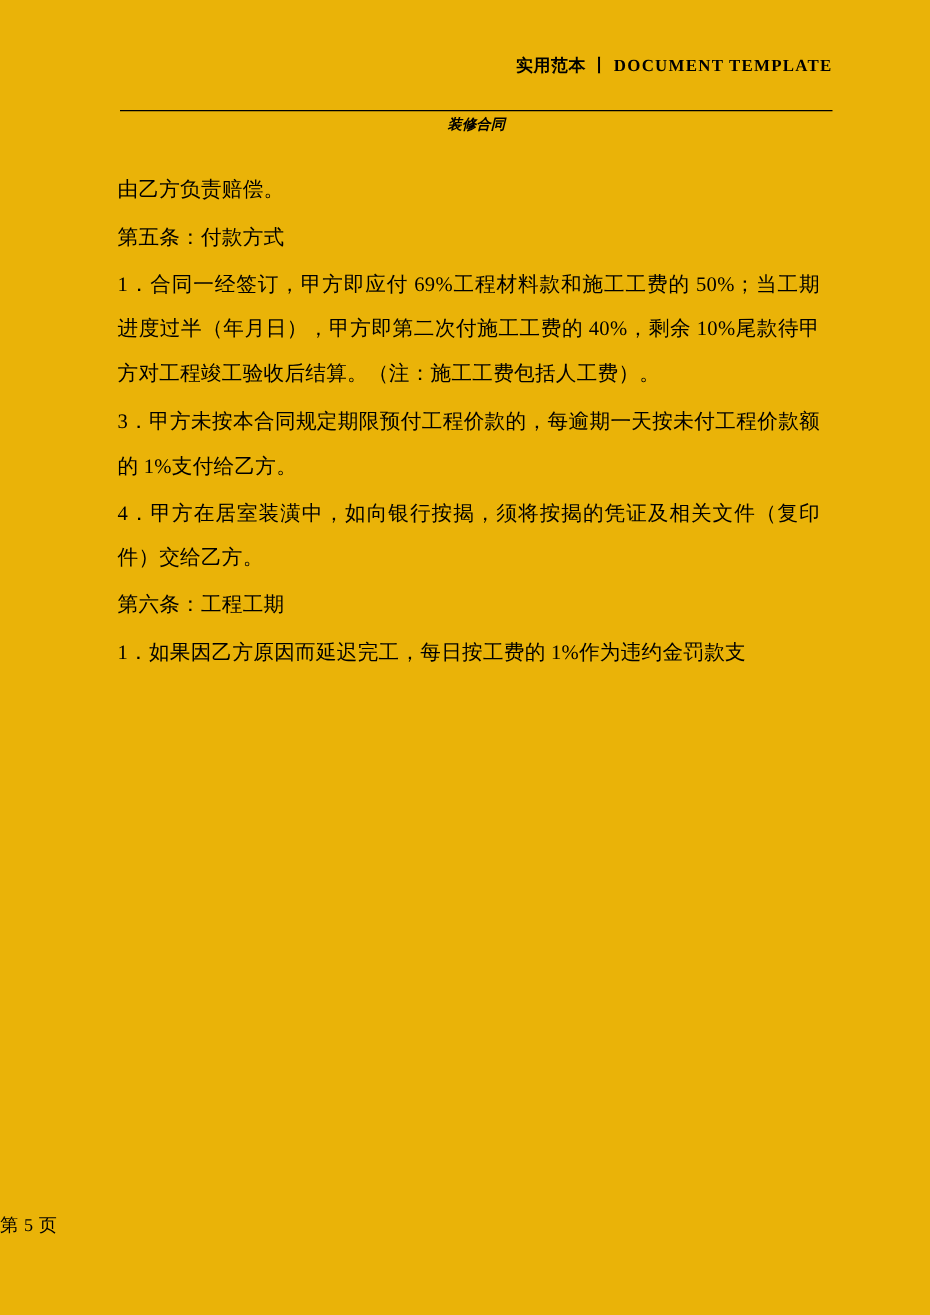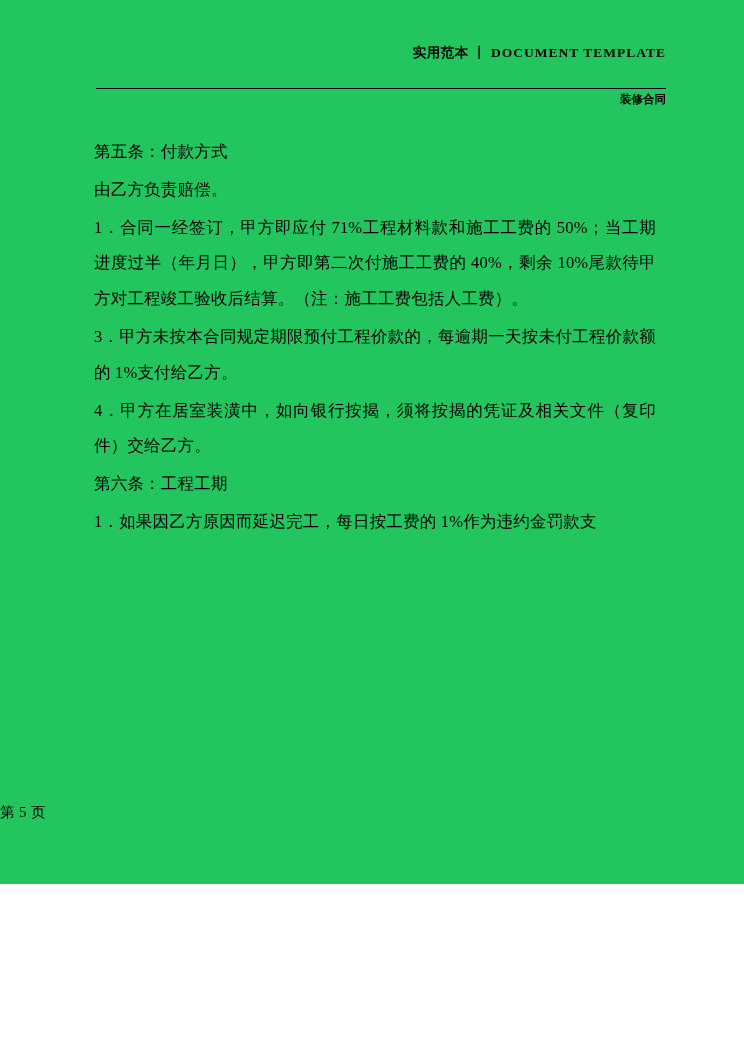--- a/index.html
+++ b/index.html
@@ -7,22 +7,22 @@
     padding: 0;
     background: #ffffff;
   }
   body {
     font-family: "Liberation Serif", "DejaVu Serif", serif;
     color: #000000;
   }
   .page {
     position: relative;
     width: 744px;
-    height: 884px;
-    background: #22c55e;
+    height: 1052px;
+    background: #eab308;
     overflow: hidden;
     box-sizing: border-box;
   }
   .header {
     position: absolute;
     top: 44px;
     left: 96px;
     right: 78px;
     text-align: right;
   }
@@ -43,24 +43,25 @@
     left: 96px;
     right: 78px;
     border-top: 1px solid #000;
     height: 0;
   }
   .header-line2 {
     position: absolute;
     top: 92px;
     left: 96px;
     right: 78px;
-    text-align: right;
+    text-align: center;
     font-size: 11.5px;
     font-weight: bold;
     color: #000;
+    font-style: italic;
   }
   .content {
     position: absolute;
     top: 134px;
     left: 94px;
     width: 562px;
   }
   .para {
     font-size: 16.5px;
     line-height: 2.17;
@@ -89,23 +90,23 @@
       <span class="tmpl">丨</span>
       <span class="tmpl">DOCUMENT TEMPLATE</span>
     </div>
   </div>
 
   <div class="header-rule"></div>
 
   <div class="header-line2">装修合同</div>
 
   <div class="content">
+    <p class="para">由乙方负责赔偿。</p>
     <p class="para">第五条：付款方式</p>
-    <p class="para">由乙方负责赔偿。</p>
-    <p class="para">1．合同一经签订，甲方即应付 71%工程材料款和施工工费的 50%；当工期进度过半（年月日），甲方即第二次付施工工费的 40%，剩余 10%尾款待甲方对工程竣工验收后结算。（注：施工工费包括人工费）。</p>
+    <p class="para">1．合同一经签订，甲方即应付 69%工程材料款和施工工费的 50%；当工期进度过半（年月日），甲方即第二次付施工工费的 40%，剩余 10%尾款待甲方对工程竣工验收后结算。（注：施工工费包括人工费）。</p>
     <p class="para">3．甲方未按本合同规定期限预付工程价款的，每逾期一天按未付工程价款额的 1%支付给乙方。</p>
     <p class="para">4．甲方在居室装潢中，如向银行按揭，须将按揭的凭证及相关文件（复印件）交给乙方。</p>
     <p class="para">第六条：工程工期</p>
     <p class="para">1．如果因乙方原因而延迟完工，每日按工费的 1%作为违约金罚款支</p>
   </div>
 
   <div class="footer">
     <span>第</span>
     <span>5</span>
     <span>页</span>

